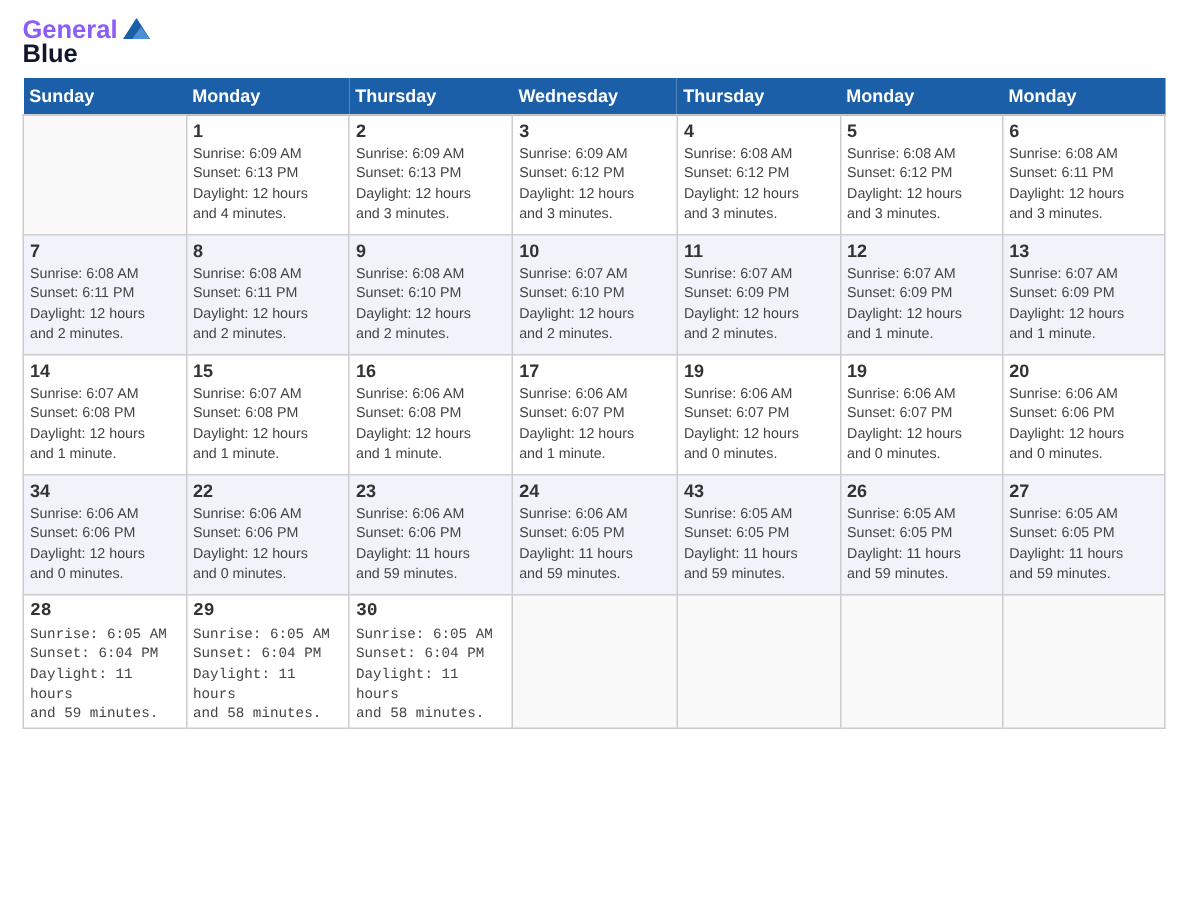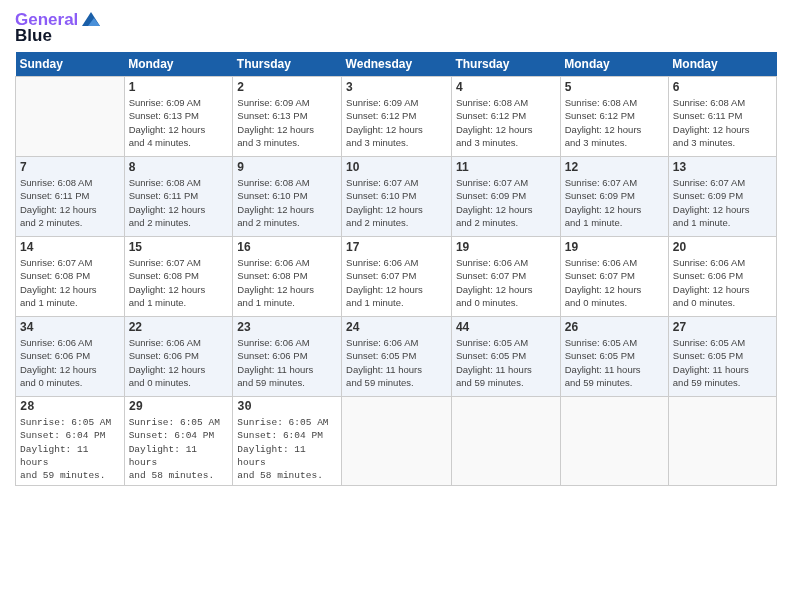--- a/index.html
+++ b/index.html
@@ -287,21 +287,21 @@
 and 59 minutes.</div>
           </td>
           <td>
             <span class="day-number">24</span>
             <div class="day-info" style="white-space: pre-line;">Sunrise: 6:06 AM
 Sunset: 6:05 PM
 Daylight: 11 hours
 and 59 minutes.</div>
           </td>
           <td>
-            <span class="day-number">44</span>
+            <span class="day-number">43</span>
             <div class="day-info" style="white-space: pre-line;">Sunrise: 6:05 AM
 Sunset: 6:05 PM
 Daylight: 11 hours
 and 59 minutes.</div>
           </td>
           <td>
             <span class="day-number">26</span>
             <div class="day-info" style="white-space: pre-line;">Sunrise: 6:05 AM
 Sunset: 6:05 PM
 Daylight: 11 hours

